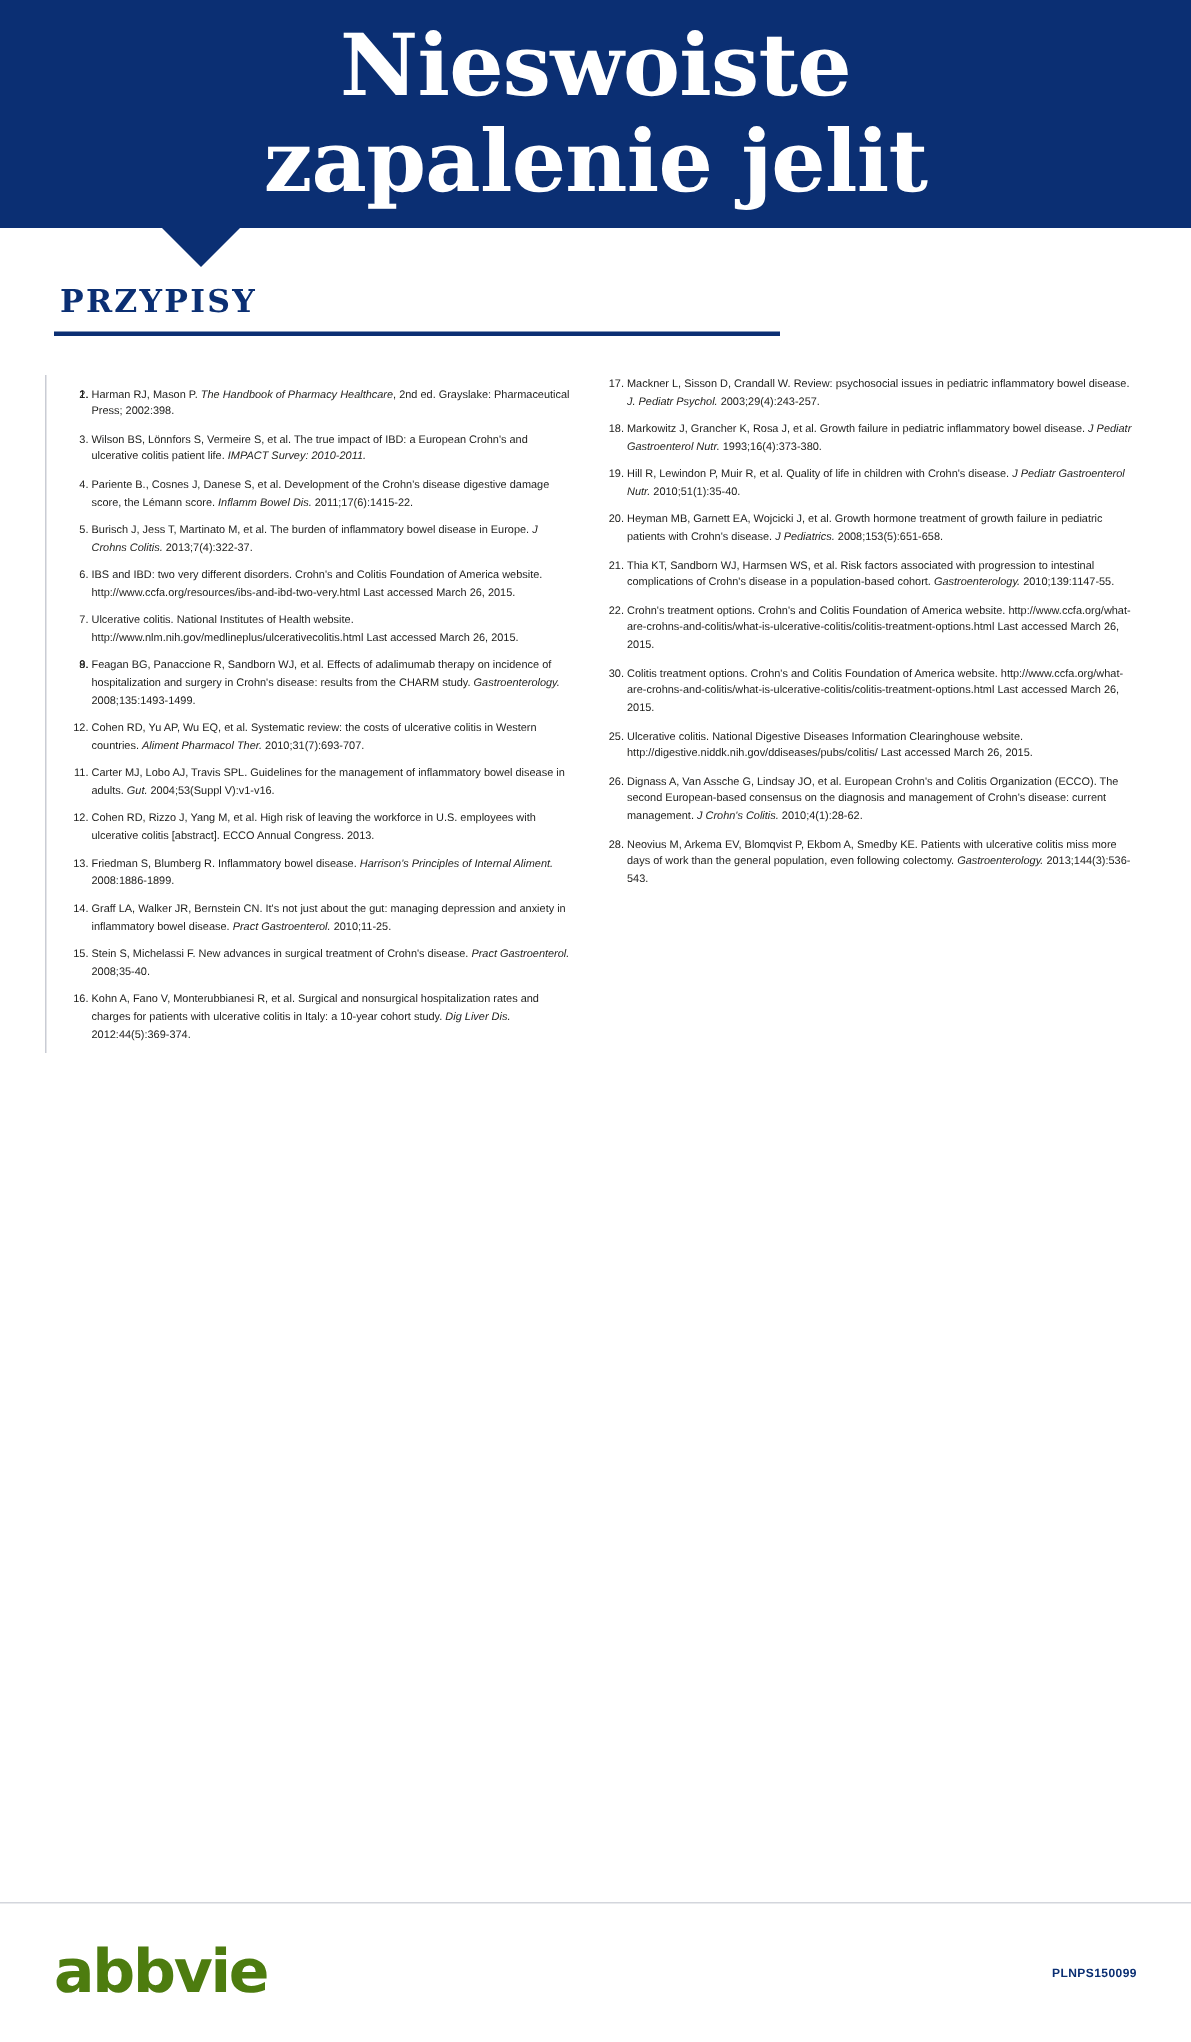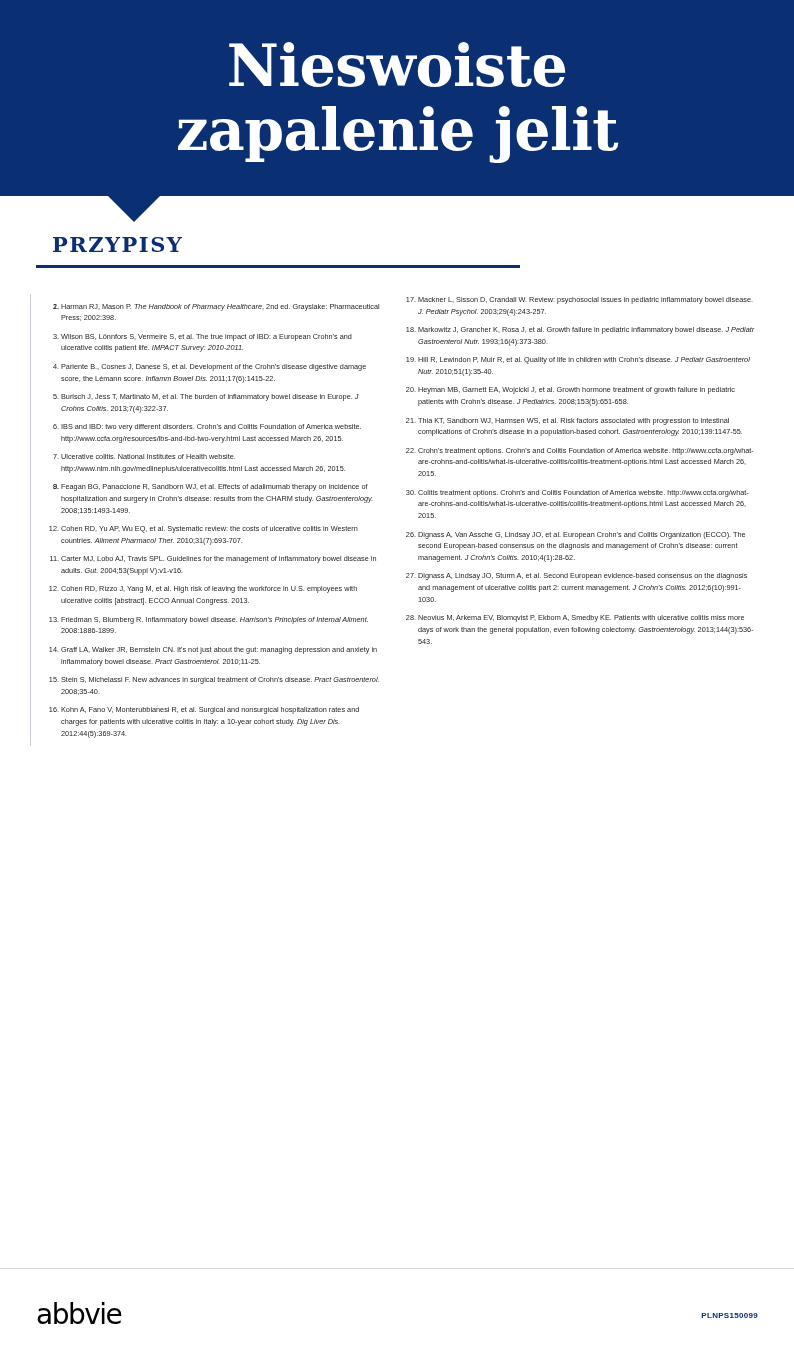--- a/index.html
+++ b/index.html
@@ -13,21 +13,21 @@
     background: #ffffff;
     font-family: "Liberation Sans", sans-serif;
     color: #1d1d1b;
     position: relative;
     overflow: hidden;
   }
 
   
   .header {
     background: #0b2f73;
-    height: 196px;
+    height: 152px;
     width: 100%;
     display: flex;
     align-items: center;
     justify-content: center;
     position: relative;
   }
   .header-title {
     font-family: "DejaVu Serif", serif;
     font-weight: bold;
     color: #ffffff;
@@ -57,21 +57,21 @@
   
   .section-wrap {
     padding: 36px 36px 0 36px;
   }
   .section-title {
     font-family: "DejaVu Serif", serif;
     font-weight: bold;
     color: #0b2f73;
     font-size: 21px;
     letter-spacing: 1.5px;
-    margin: 0 0 8px 16px;
+    margin: 0 0 8px 4px;
   }
   .section-rule {
     height: 3px;
     background: #0b2f73;
     width: 484px;
     margin-bottom: 0;
   }
 
   
   .refs-area {
@@ -130,24 +130,24 @@
     right: 0;
     bottom: 0;
     height: 92px;
     display: flex;
     align-items: center;
     justify-content: space-between;
     padding: 0 36px;
   }
   .logo {
     font-family: "DejaVu Sans", sans-serif;
-    font-size: 28px;
-    color: #000000;
+    font-size: 40px;
+    color: #4d7c0f;
     letter-spacing: -1.5px;
-    font-weight: 400;
+    font-weight: 700;
     line-height: 1;
   }
   .footer-code {
     font-size: 8px;
     font-weight: bold;
     color: #0b2f73;
     letter-spacing: 0.3px;
   }
 </style>
 </head>
@@ -191,22 +191,22 @@
   </div>
   <div class="refs-col right">
     <ol class="refs" id="refs-right">
         <li><span class="num">17.</span><span>Mackner L, Sisson D, Crandall W. Review: psychosocial issues in pediatric inflammatory bowel disease. <i>J. Pediatr Psychol.</i> 2003;29(4):243-257.</span></li>
         <li><span class="num">18.</span><span>Markowitz J, Grancher K, Rosa J, et al. Growth failure in pediatric inflammatory bowel disease. <i>J Pediatr Gastroenterol Nutr.</i> 1993;16(4):373-380.</span></li>
         <li><span class="num">19.</span><span>Hill R, Lewindon P, Muir R, et al. Quality of life in children with Crohn's disease. <i>J Pediatr Gastroenterol Nutr.</i> 2010;51(1):35-40.</span></li>
         <li><span class="num">20.</span><span>Heyman MB, Garnett EA, Wojcicki J, et al. Growth hormone treatment of growth failure in pediatric patients with Crohn's disease. <i>J Pediatrics.</i> 2008;153(5):651-658.</span></li>
         <li><span class="num">21.</span><span>Thia KT, Sandborn WJ, Harmsen WS, et al. Risk factors associated with progression to intestinal complications of Crohn's disease in a population-based cohort. <i>Gastroenterology.</i> 2010;139:1147-55.</span></li>
         <li><span class="num">22.</span><span>Crohn's treatment options. Crohn's and Colitis Foundation of America website. http://www.ccfa.org/what-are-crohns-and-colitis/what-is-ulcerative-colitis/colitis-treatment-options.html Last accessed March 26, 2015.</span></li>
         <li><span class="num">30.</span><span>Colitis treatment options. Crohn's and Colitis Foundation of America website. http://www.ccfa.org/what-are-crohns-and-colitis/what-is-ulcerative-colitis/colitis-treatment-options.html Last accessed March 26, 2015.</span></li>
+        <li><span class="num">25.</span><span>Ulcerative colitis. National Digestive Diseases Information Clearinghouse website. http://digestive.niddk.nih.gov/ddiseases/pubs/colitis/ Last accessed March 26, 2015.</span></li>
         <li><span class="num">26.</span><span>Dignass A, Van Assche G, Lindsay JO, et al. European Crohn's and Colitis Organization (ECCO). The second European-based consensus on the diagnosis and management of Crohn's disease: current management. <i>J Crohn's Colitis.</i> 2010;4(1):28-62.</span></li>
-        <li><span class="num">27.</span><span>Dignass A, Lindsay JO, Sturm A, et al. Second European evidence-based consensus on the diagnosis and management of ulcerative colitis part 2: current management. <i>J Crohn's Colitis.</i> 2012;6(10):991-1030.</span></li>
         <li><span class="num">28.</span><span>Neovius M, Arkema EV, Blomqvist P, Ekbom A, Smedby KE. Patients with ulcerative colitis miss more days of work than the general population, even following colectomy. <i>Gastroenterology.</i> 2013;144(3):536-543.</span></li>
       </ol>
   </div>
 </div>
 
 <div class="footer-rule"></div>
 <div class="footer">
   <div class="logo">abbvie</div>
   <div class="footer-code">PLNPS150099</div>
 </div>

